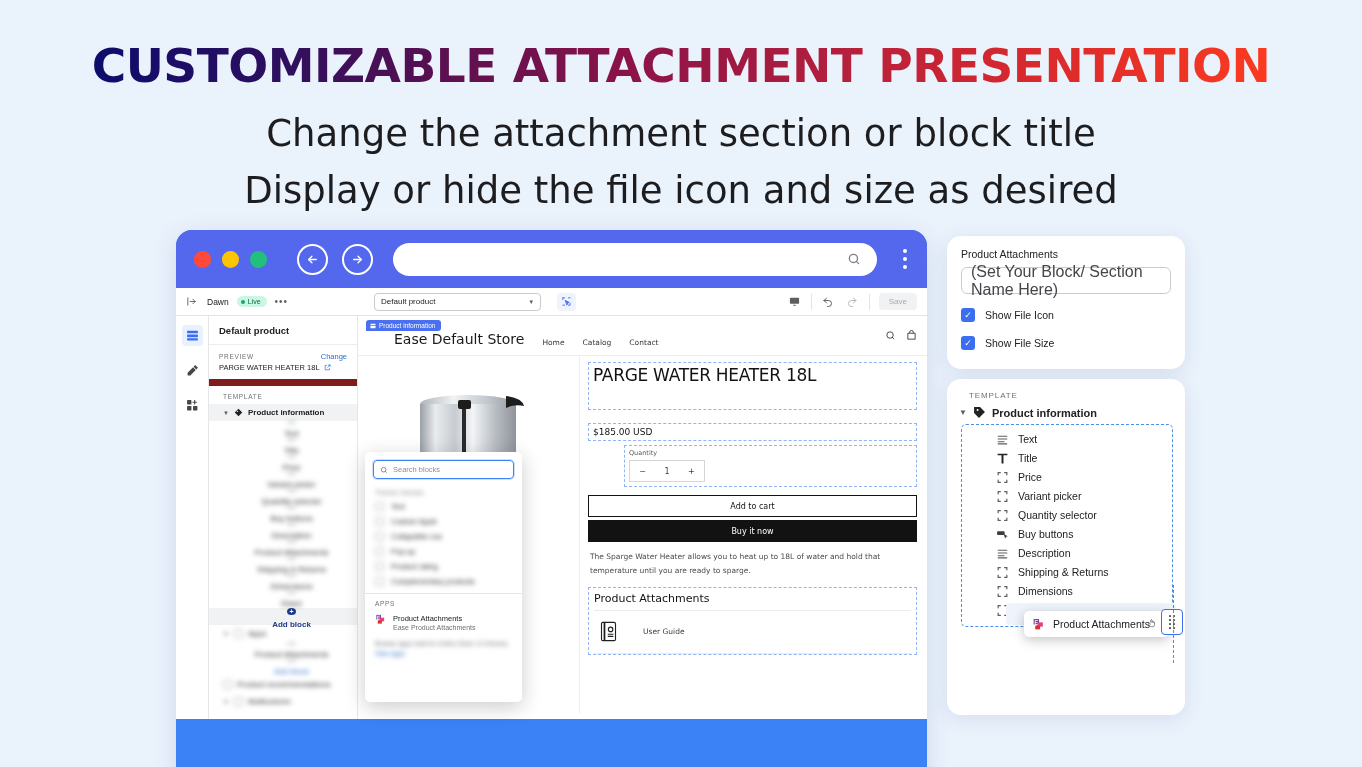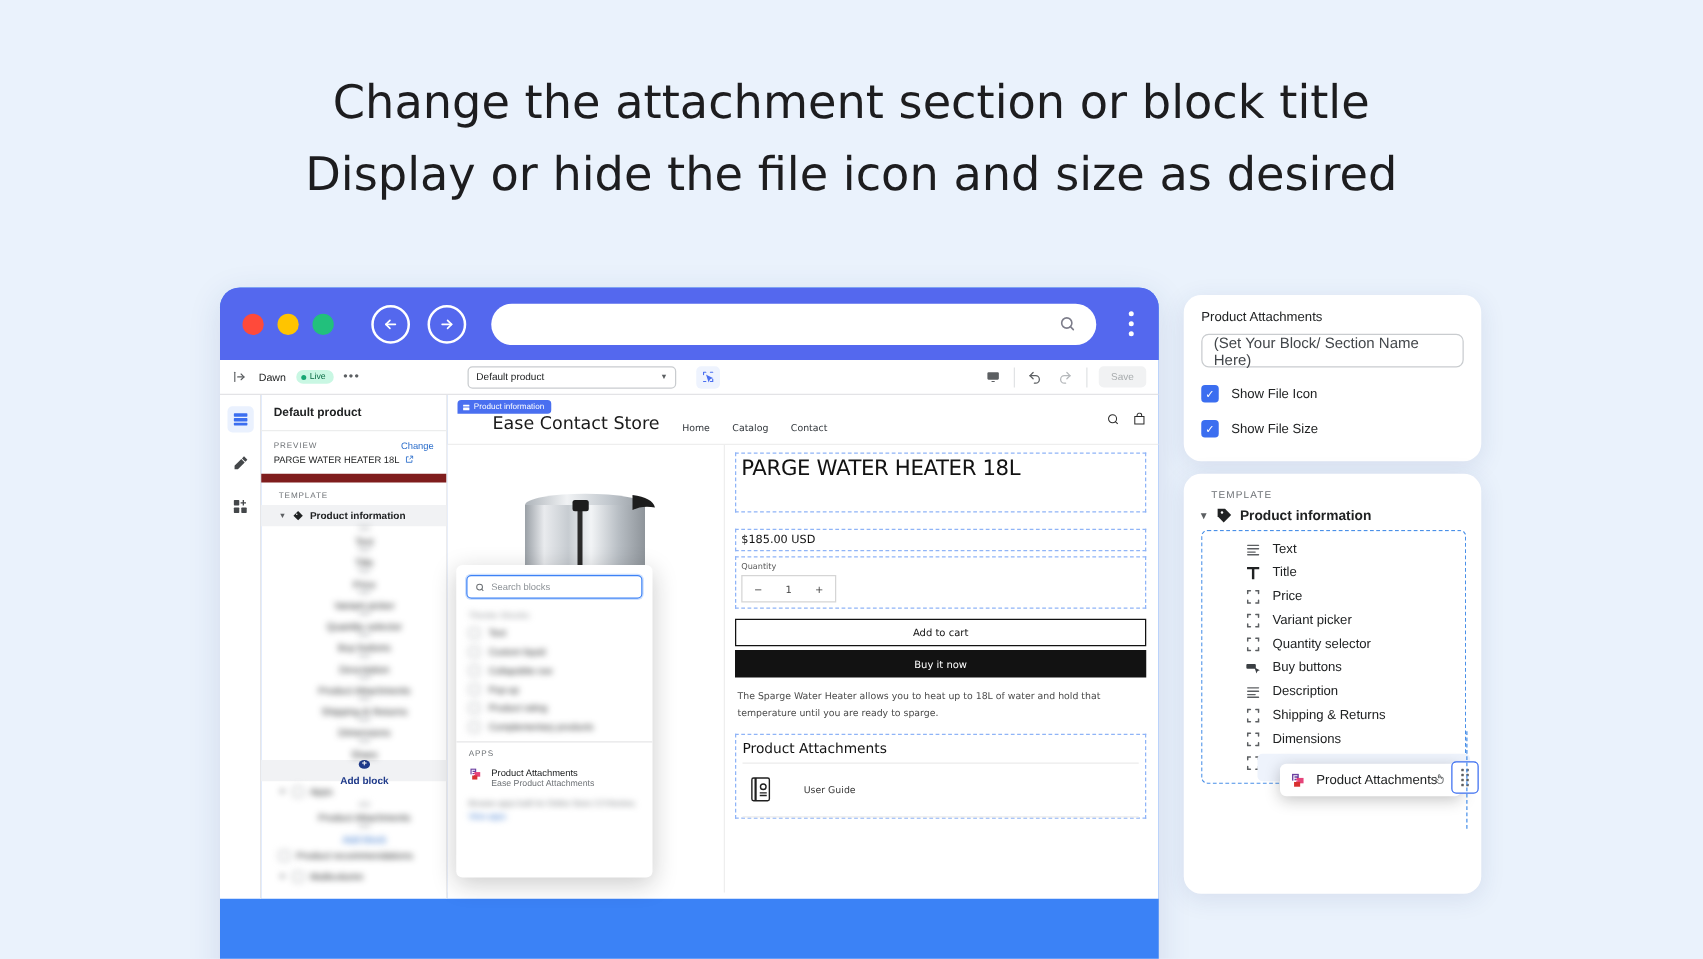--- a/index.html
+++ b/index.html
@@ -154,21 +154,21 @@
   .nav-lnk { font-size: 7.5px; color: #32373c; }
   .store-body { display: flex; height: 358px; }
   .img-col { width: 222px; border-right: 1px solid #eee; position: relative; background:#fff; }
   .urn {
     position: absolute; left: 44px; top: 22px; width: 132px; height: 200px;
   }
   .info-col { flex: 1; padding: 6px 10px 0 8px; font-family: "DejaVu Sans", sans-serif; }
   .dashbox { border: 1px dashed #8fb4f7; }
   .ptitle { font-size: 17px; line-height: 1.18; color: #121212; letter-spacing:-.3px; padding: 2px 4px; height: 48px; overflow: hidden;}
   .pprice { font-size: 9px; color: #121212; padding: 3px 4px; margin-top: 13px; }
-  .qty-wrap { margin-top: 4px; padding: 3px 4px 4px; }
+  .qty-wrap { margin-top: 4px; padding: 3px 4px 4px; margin-left: 36px; }
   .qty-lbl { font-size: 6.5px; color: #5a5a5a; }
   .qty-box {
     width: 76px; height: 22px; border: 1px solid #d5d5d5; display: flex; align-items: center;
     justify-content: space-around; font-size: 8px; color: #3c3c3c; margin-top: 3px;
   }
   .btn-cart {
     margin-top: 8px; height: 22px; border: 1px solid #121212; background: #fff;
     display: flex; align-items: center; justify-content: center; font-size: 8px; color: #121212;
   }
   .btn-buy {
@@ -209,21 +209,21 @@
 
   
   .panel {
     position: absolute; background: #fff; border-radius: 14px;
     box-shadow: 0 4px 20px rgba(40,60,120,.10);
   }
   .panel-a { left: 947px; top: 236px; width: 238px; height: 133px; padding: 12px 14px; }
   .pa-lbl { font-size: 10.5px; color: #202223; }
   .pa-input {
     margin-top: 7px; height: 27px; border: 1px solid #c9cccf; border-radius: 6px;
-    display: flex; align-items: center; padding: 0 9px; font-size: 12px; color: #43474b;
+    display: flex; align-items: center; padding: 0 9px; font-size: 16px; color: #43474b;
   }
   .cb-row { display: flex; align-items: center; gap: 10px; margin-top: 14px; }
   .cb {
     width: 14px; height: 14px; border-radius: 3px; background: #3b6ef0;
     display: flex; align-items: center; justify-content: center; color: #fff; font-size: 9px;
   }
   .cb-lbl { font-size: 10.5px; color: #202223; }
 
   .panel-b { left: 947px; top: 379px; width: 238px; height: 336px; padding: 12px 0 0; }
   .pb-lbl { font-size: 8px; letter-spacing: .9px; color: #6d7175; padding: 0 0 6px 22px; }
@@ -250,20 +250,21 @@
   }
   .dg { display: grid; grid-template-columns: 2px 2px; gap: 2px; }
   .dg i { width: 2px; height: 2px; background: #5c5f62; border-radius: .5px; display: block; }
   .cursor-ic { position: absolute; right: 12px; top: 7px; font-size: 10px; color: #5c5f62; }
   .dash-v { position: absolute; right: -5px; top: -26px; bottom: -26px; width: 0; border-left: 1.3px dashed #4a90e8; }
 </style>
 </head>
 <body>
 
 <div class="headline-wrap">
+  <div class="headline">CUSTOMIZABLE ATTACHMENT PRESENTATION</div>
   <div class="sub">Change the attachment section or block title</div>
   <div class="sub" style="margin-top:2px">Display or hide the file icon and size as desired</div>
 </div>
 
 <div class="browser">
 
   <div class="chrome-bar">
     <div class="dots">
       <span class="dot r"></span>
       <span class="dot y"></span>
@@ -483,21 +484,21 @@
             <circle cx="11" cy="11" r="7"></circle>
             <path d="M20 20l-4.5-4.5"></path>
           </svg>
         <svg width="11" height="11" viewBox="0 0 24 24" fill="none" stroke="#2b2b2b" stroke-width="1.8">
             <path d="M4 7h16v13H4z"></path>
             <path d="M8 7V5a4 4 0 018 0v2"></path>
           </svg>
       </div>
 
       <div class="store-head">
-        <span class="store-name">Ease Contact Store</span>
+        <span class="store-name">Ease Default Store</span>
         <span class="nav-lnk">Home</span>
         <span class="nav-lnk">Catalog</span>
         <span class="nav-lnk">Contact</span>
       </div>
 
       <div class="store-body">
         <div class="img-col">
           <svg class="urn" viewBox="0 0 132 200">
             <defs>
               <linearGradient id="steel" x1="0" y1="0" x2="1" y2="0">

